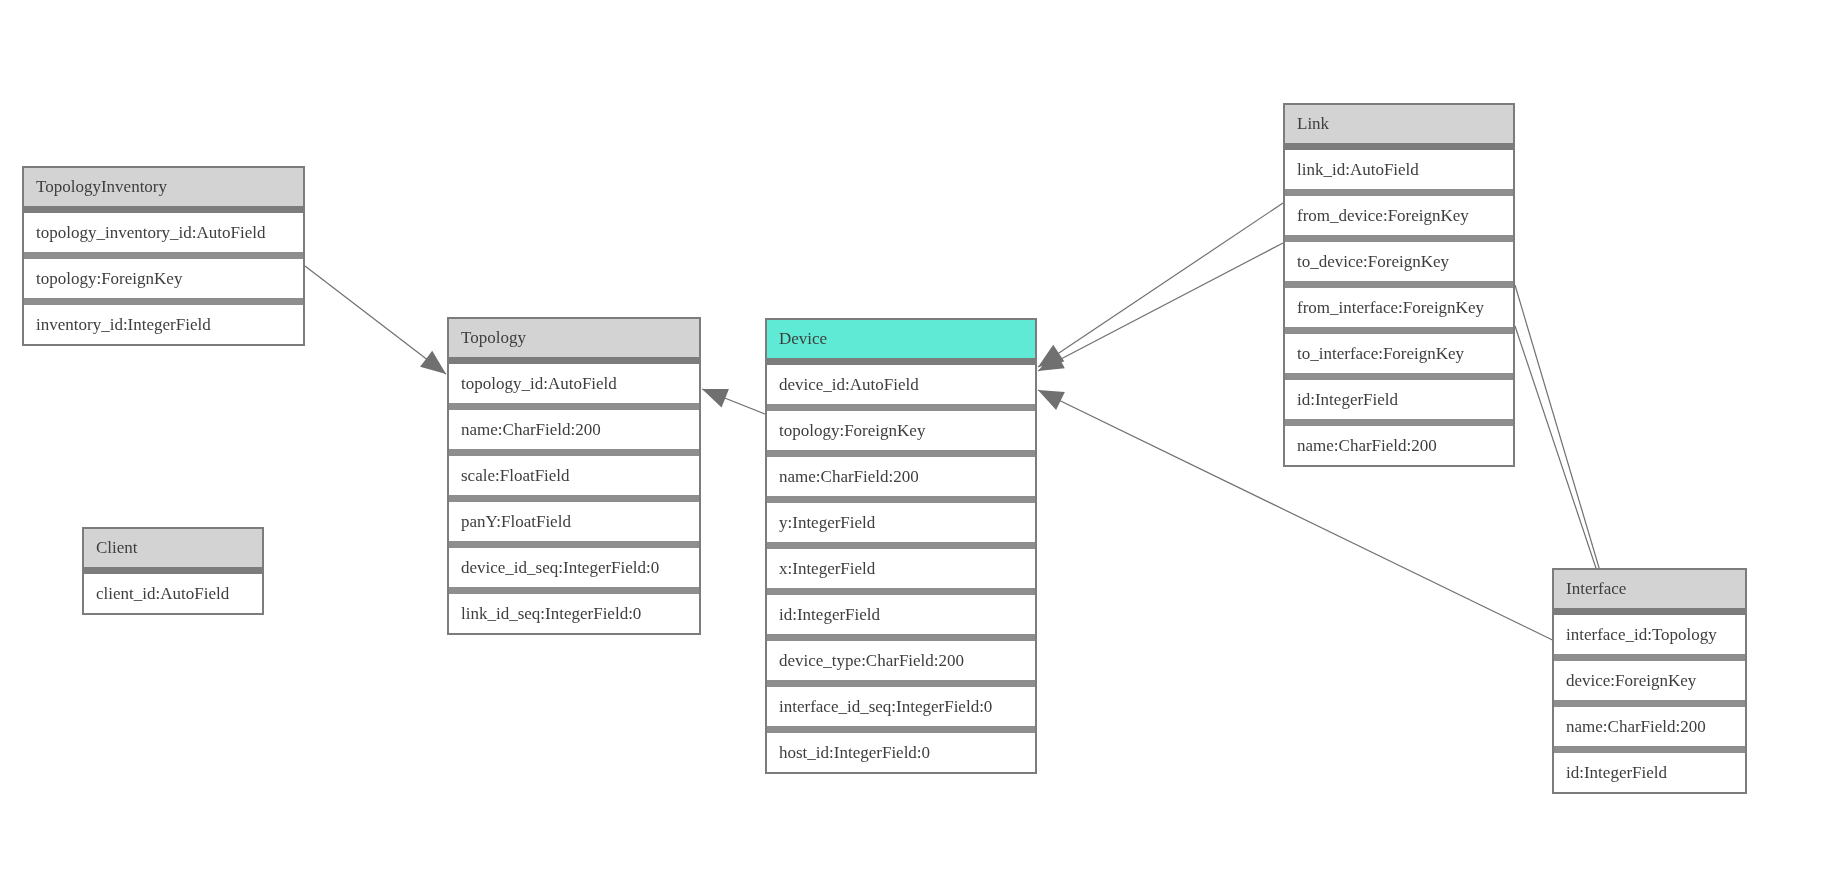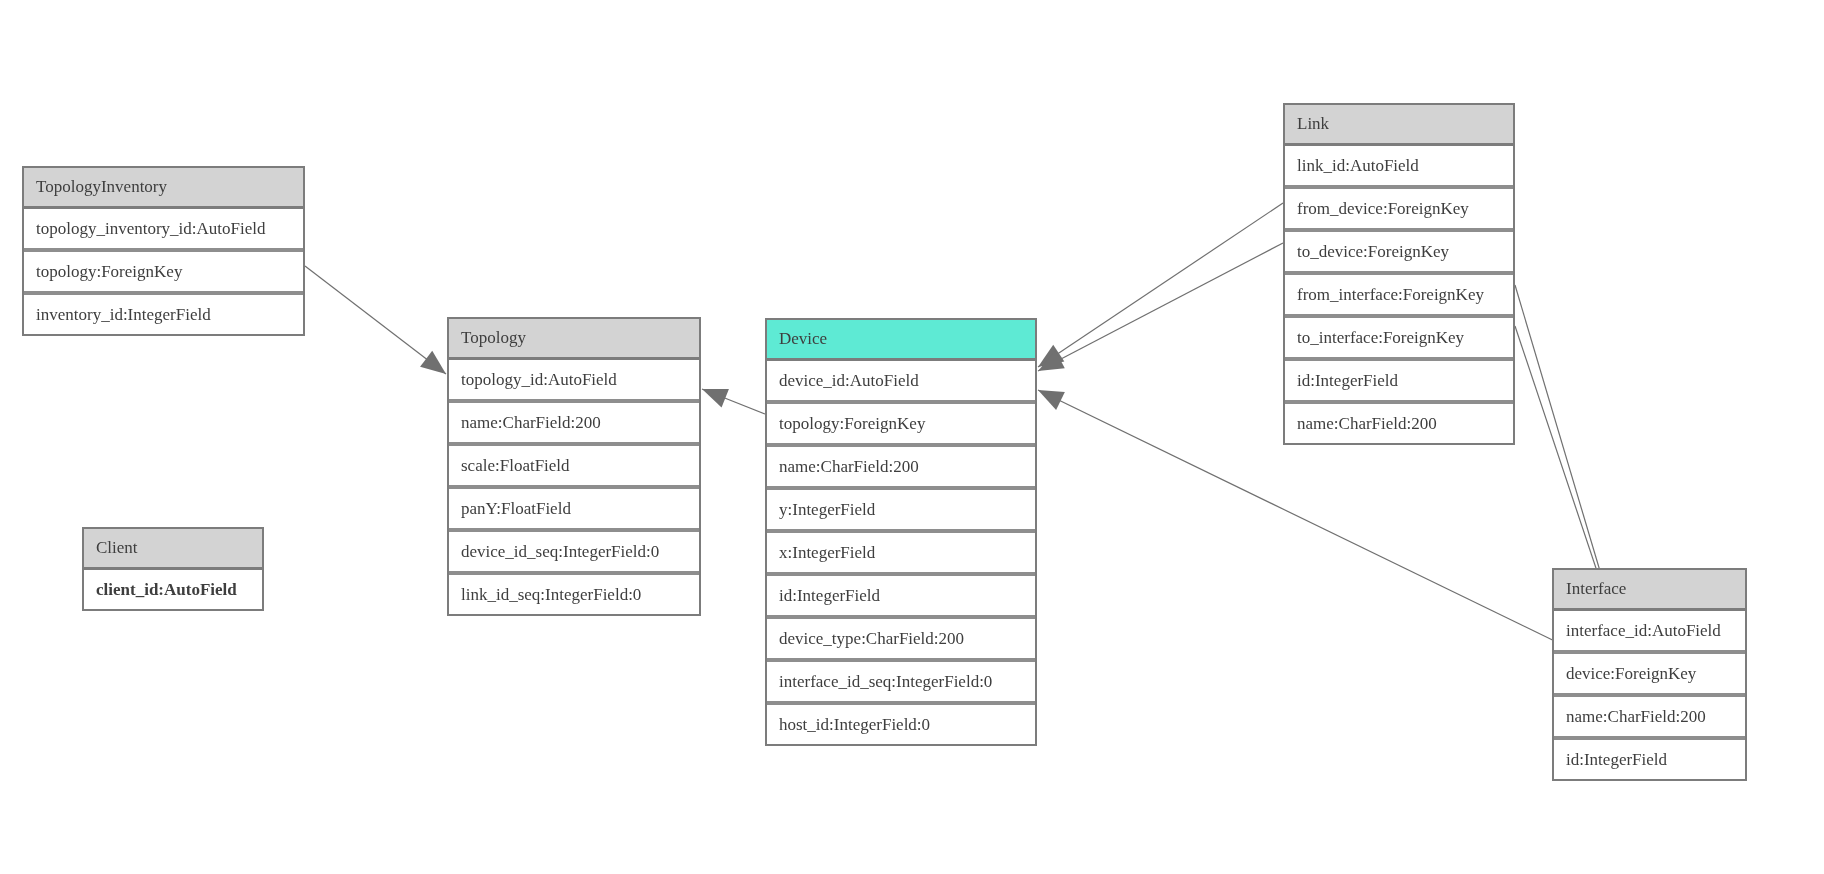--- a/index.html
+++ b/index.html
@@ -29,30 +29,30 @@
     background: #ffffff;
     border: 2px solid #7c7c7c;
     font-size: 17px;
     color: #3e3e3e;
   }
   .entity-header {
     height: 38px;
     line-height: 38px;
     padding-left: 12px;
     background: #d3d3d3;
-    border-bottom: 3px solid #701a75;
+    border-bottom: 7px solid #701a75;
     white-space: nowrap;
     overflow: hidden;
   }
   .entity-row {
     height: 39px;
     line-height: 39px;
     padding-left: 12px;
     background: #ffffff;
-    border-bottom: 4px solid #22c55e;
+    border-bottom: 7px solid #22c55e;
     white-space: nowrap;
     overflow: hidden;
   }
   .entity-row:last-child {
     border-bottom: none;
   }
 </style>
 </head>
 <body>
 
@@ -81,21 +81,21 @@
       <div class="entity-header" style="background: rgb(211, 211, 211); border-bottom-color: rgb(124, 124, 124);">Topology</div>
       <div class="entity-row" style="border-bottom-color: rgb(142, 142, 142);">topology_id:AutoField</div>
       <div class="entity-row" style="border-bottom-color: rgb(142, 142, 142);">name:CharField:200</div>
       <div class="entity-row" style="border-bottom-color: rgb(142, 142, 142);">scale:FloatField</div>
       <div class="entity-row" style="border-bottom-color: rgb(142, 142, 142);">panY:FloatField</div>
       <div class="entity-row" style="border-bottom-color: rgb(142, 142, 142);">device_id_seq:IntegerField:0</div>
       <div class="entity-row" style="border-bottom-color: rgb(142, 142, 142);">link_id_seq:IntegerField:0</div>
     </div>
     <div class="entity" style="left: 82px; top: 527px; width: 182px; border-color: rgb(124, 124, 124); color: rgb(62, 62, 62);">
       <div class="entity-header" style="background: rgb(211, 211, 211); border-bottom-color: rgb(124, 124, 124);">Client</div>
-      <div class="entity-row" style="border-bottom-color: rgb(142, 142, 142); font-weight: bold;">client_id:AutoField</div>
+      <div class="entity-row" style="border-bottom-color: rgb(142, 142, 142);">client_id:AutoField</div>
     </div>
     <div class="entity" style="left: 765px; top: 318px; width: 272px; border-color: rgb(124, 124, 124); color: rgb(62, 62, 62);">
       <div class="entity-header" style="background: #5eead4; border-bottom-color: rgb(124, 124, 124);">Device</div>
       <div class="entity-row" style="border-bottom-color: rgb(142, 142, 142);">device_id:AutoField</div>
       <div class="entity-row" style="border-bottom-color: rgb(142, 142, 142);">topology:ForeignKey</div>
       <div class="entity-row" style="border-bottom-color: rgb(142, 142, 142);">name:CharField:200</div>
       <div class="entity-row" style="border-bottom-color: rgb(142, 142, 142);">y:IntegerField</div>
       <div class="entity-row" style="border-bottom-color: rgb(142, 142, 142);">x:IntegerField</div>
       <div class="entity-row" style="border-bottom-color: rgb(142, 142, 142);">id:IntegerField</div>
       <div class="entity-row" style="border-bottom-color: rgb(142, 142, 142);">device_type:CharField:200</div>
@@ -107,18 +107,18 @@
       <div class="entity-row" style="border-bottom-color: rgb(142, 142, 142);">link_id:AutoField</div>
       <div class="entity-row" style="border-bottom-color: rgb(142, 142, 142);">from_device:ForeignKey</div>
       <div class="entity-row" style="border-bottom-color: rgb(142, 142, 142);">to_device:ForeignKey</div>
       <div class="entity-row" style="border-bottom-color: rgb(142, 142, 142);">from_interface:ForeignKey</div>
       <div class="entity-row" style="border-bottom-color: rgb(142, 142, 142);">to_interface:ForeignKey</div>
       <div class="entity-row" style="border-bottom-color: rgb(142, 142, 142);">id:IntegerField</div>
       <div class="entity-row" style="border-bottom-color: rgb(142, 142, 142);">name:CharField:200</div>
     </div>
     <div class="entity" style="left: 1552px; top: 568px; width: 195px; border-color: rgb(124, 124, 124); color: rgb(62, 62, 62);">
       <div class="entity-header" style="background: rgb(211, 211, 211); border-bottom-color: rgb(124, 124, 124);">Interface</div>
-      <div class="entity-row" style="border-bottom-color: rgb(142, 142, 142);">interface_id:AutoField</div>
+      <div class="entity-row" style="border-bottom-color: rgb(142, 142, 142);">interface_id:Topology</div>
       <div class="entity-row" style="border-bottom-color: rgb(142, 142, 142);">device:ForeignKey</div>
       <div class="entity-row" style="border-bottom-color: rgb(142, 142, 142);">name:CharField:200</div>
       <div class="entity-row" style="border-bottom-color: rgb(142, 142, 142);">id:IntegerField</div>
     </div>
   </div>
 
 </body></html>

